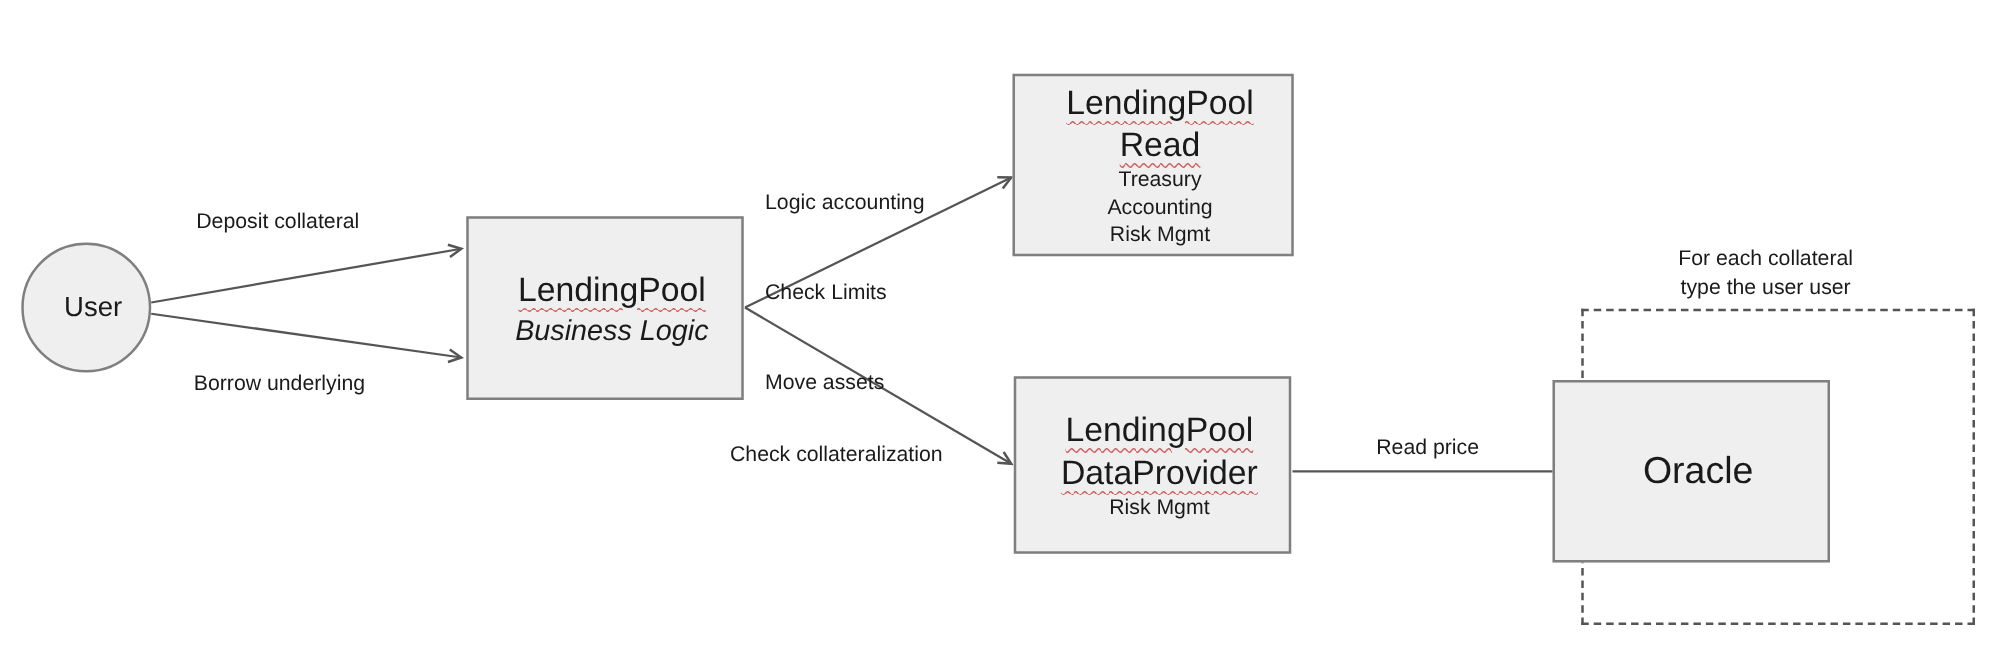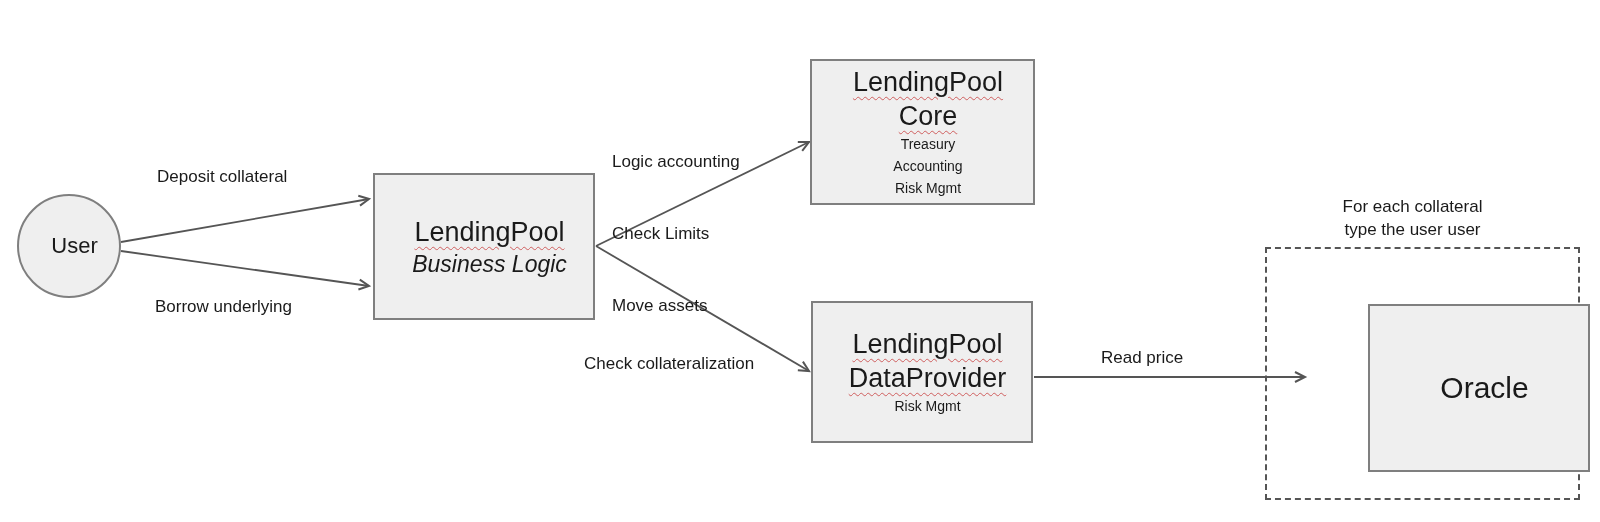--- a/index.html
+++ b/index.html
@@ -12,21 +12,21 @@
     position:absolute; box-sizing:border-box;
     background:var(--box-fill,#efefef);
     border:2px solid var(--box-border,#7f7f7f);
     display:flex; flex-direction:column; align-items:center; justify-content:center;
     text-align:center;
     padding-left:11px;
   }
   .circle { border-radius:50%; }
   .node-title   { font-size:27px; line-height:34px; }
   .node-subtitle{ font-size:23px; line-height:30px;font-style:italic; }
-  .node-item    { font-size:14px; line-height:22px; }
+  .node-item    { font-size:17px; line-height:22px; }
   .squiggle {
     text-decoration-line:underline;
     text-decoration-style:wavy;
     text-decoration-color:var(--squiggle,#cf5f5f);
     text-decoration-thickness:1px;
     text-underline-offset:5px;
   }
   .edge-label { position:absolute; font-size:17px; line-height:24px; white-space:pre; }
   .loop-box {
     position:absolute; box-sizing:border-box;
@@ -67,33 +67,33 @@
     <span class="user-label">User</span>
   </div>
 
   <div class="node" style="left:373px; top:173px; width:222px; height:147px;">
     <span class="node-title squiggle">LendingPool</span>
     <span class="node-subtitle">Business Logic</span>
   </div>
 
   <div class="node" style="left:810px; top:59px; width:225px; height:146px;">
     <span class="node-title squiggle">LendingPool</span>
-    <span class="node-title squiggle">Core</span>
+    <span class="node-title squiggle">Read</span>
     <span class="node-item">Treasury</span>
     <span class="node-item">Accounting</span>
     <span class="node-item">Risk Mgmt</span>
   </div>
 
   <div class="node" style="left:811px; top:301px; width:222px; height:142px;">
     <span class="node-title squiggle">LendingPool</span>
     <span class="node-title squiggle">DataProvider</span>
     <span class="node-item">Risk Mgmt</span>
   </div>
 
-  <div class="node" style="left:1368px; top:304px; width:222px; height:168px;">
+  <div class="node" style="left:1242px; top:304px; width:222px; height:146px;">
     <span class="oracle-label">Oracle</span>
   </div>
 
   <div class="edge-label" style="left:157px; top:165px;">Deposit collateral</div>
   <div class="edge-label" style="left:155px; top:295px;">Borrow underlying</div>
 
   <div class="edge-label" style="left:612px; top:102px;">
     <div>Logic accounting</div>
     <div>Check Limits</div>
     <div>Move assets</div>

